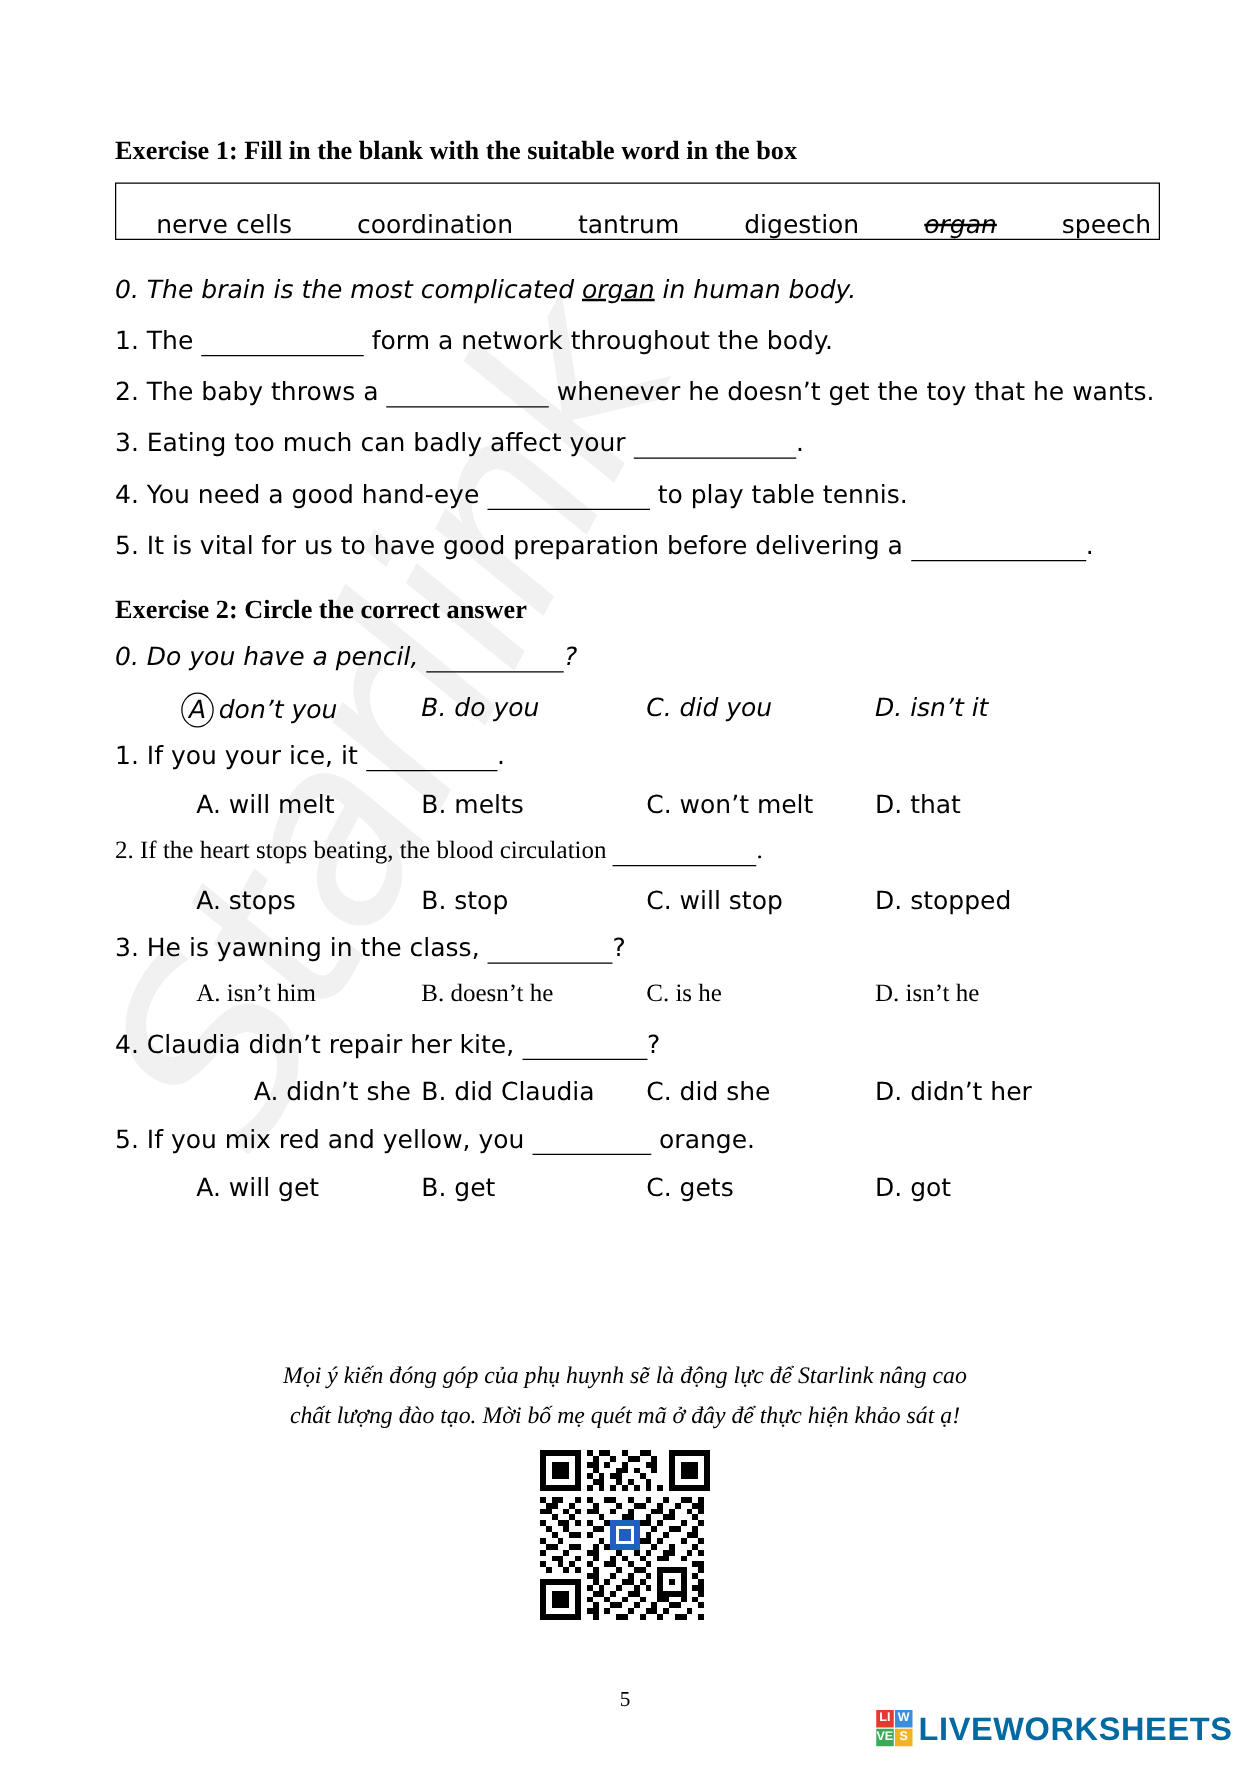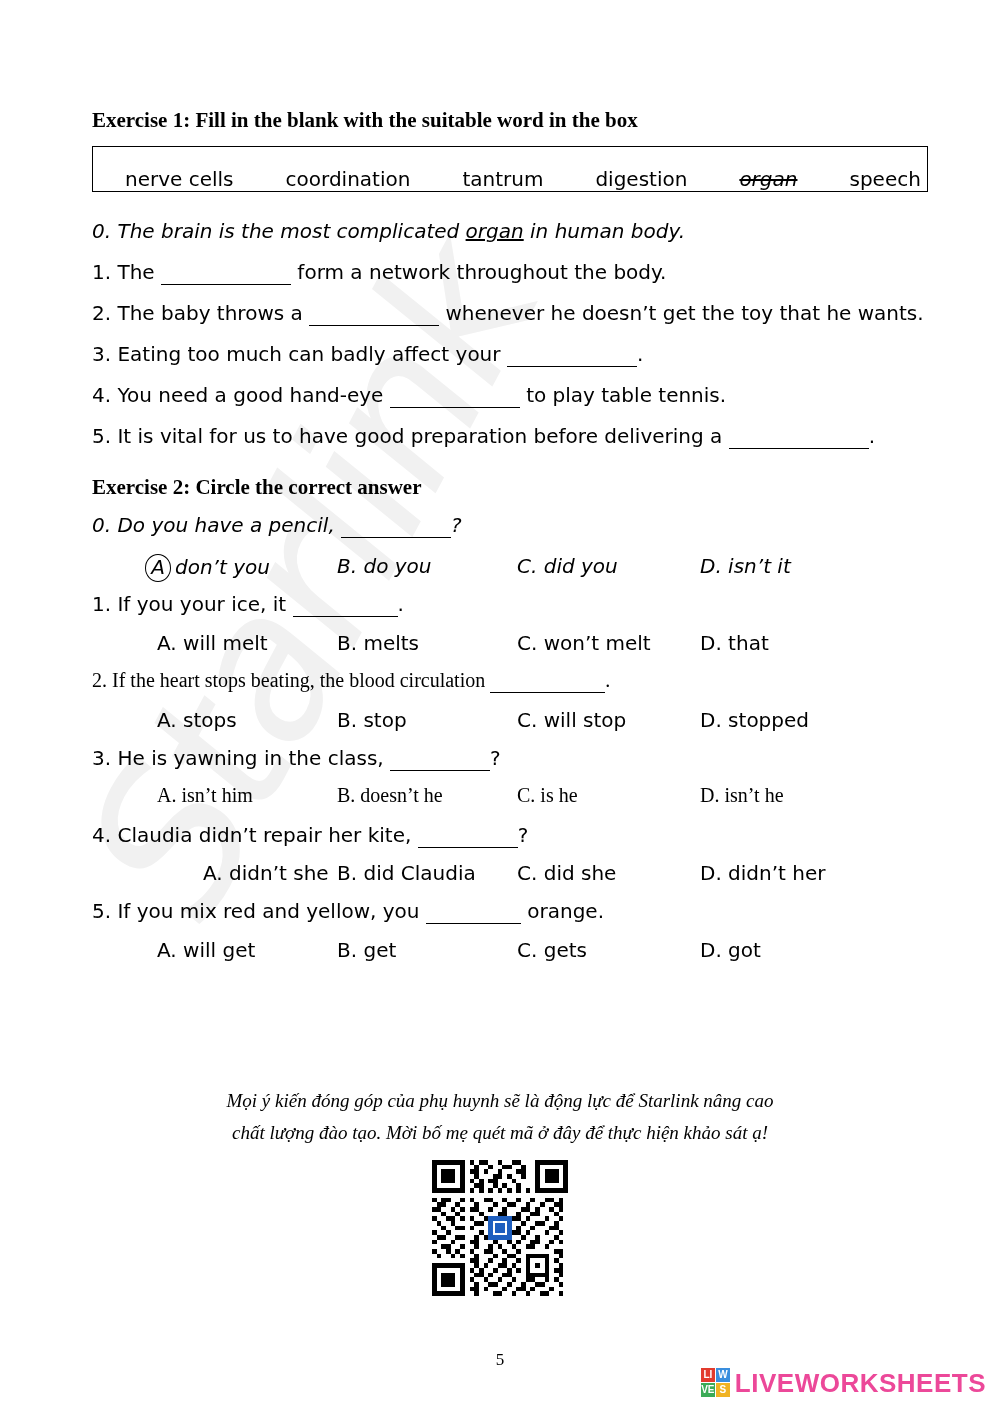--- a/index.html
+++ b/index.html
@@ -168,21 +168,21 @@
     line-height: 14px;
   }
   .bs1 { background: #e23b2e; }
   .bs2 { background: #3a8ede; }
   .bs3 { background: #f0b323; }
   .bs4 { background: #3bab57; }
   .brand-text {
     font-family: "Liberation Sans", sans-serif;
     font-size: 26px;
     font-weight: bold;
-    color: #ec4899;
+    color: #0369a1;
     letter-spacing: 0.5px;
   }
 </style>
 </head>
 <body>
 
 <div class="page">
 
   <div class="watermark">Starlink</div>
 

